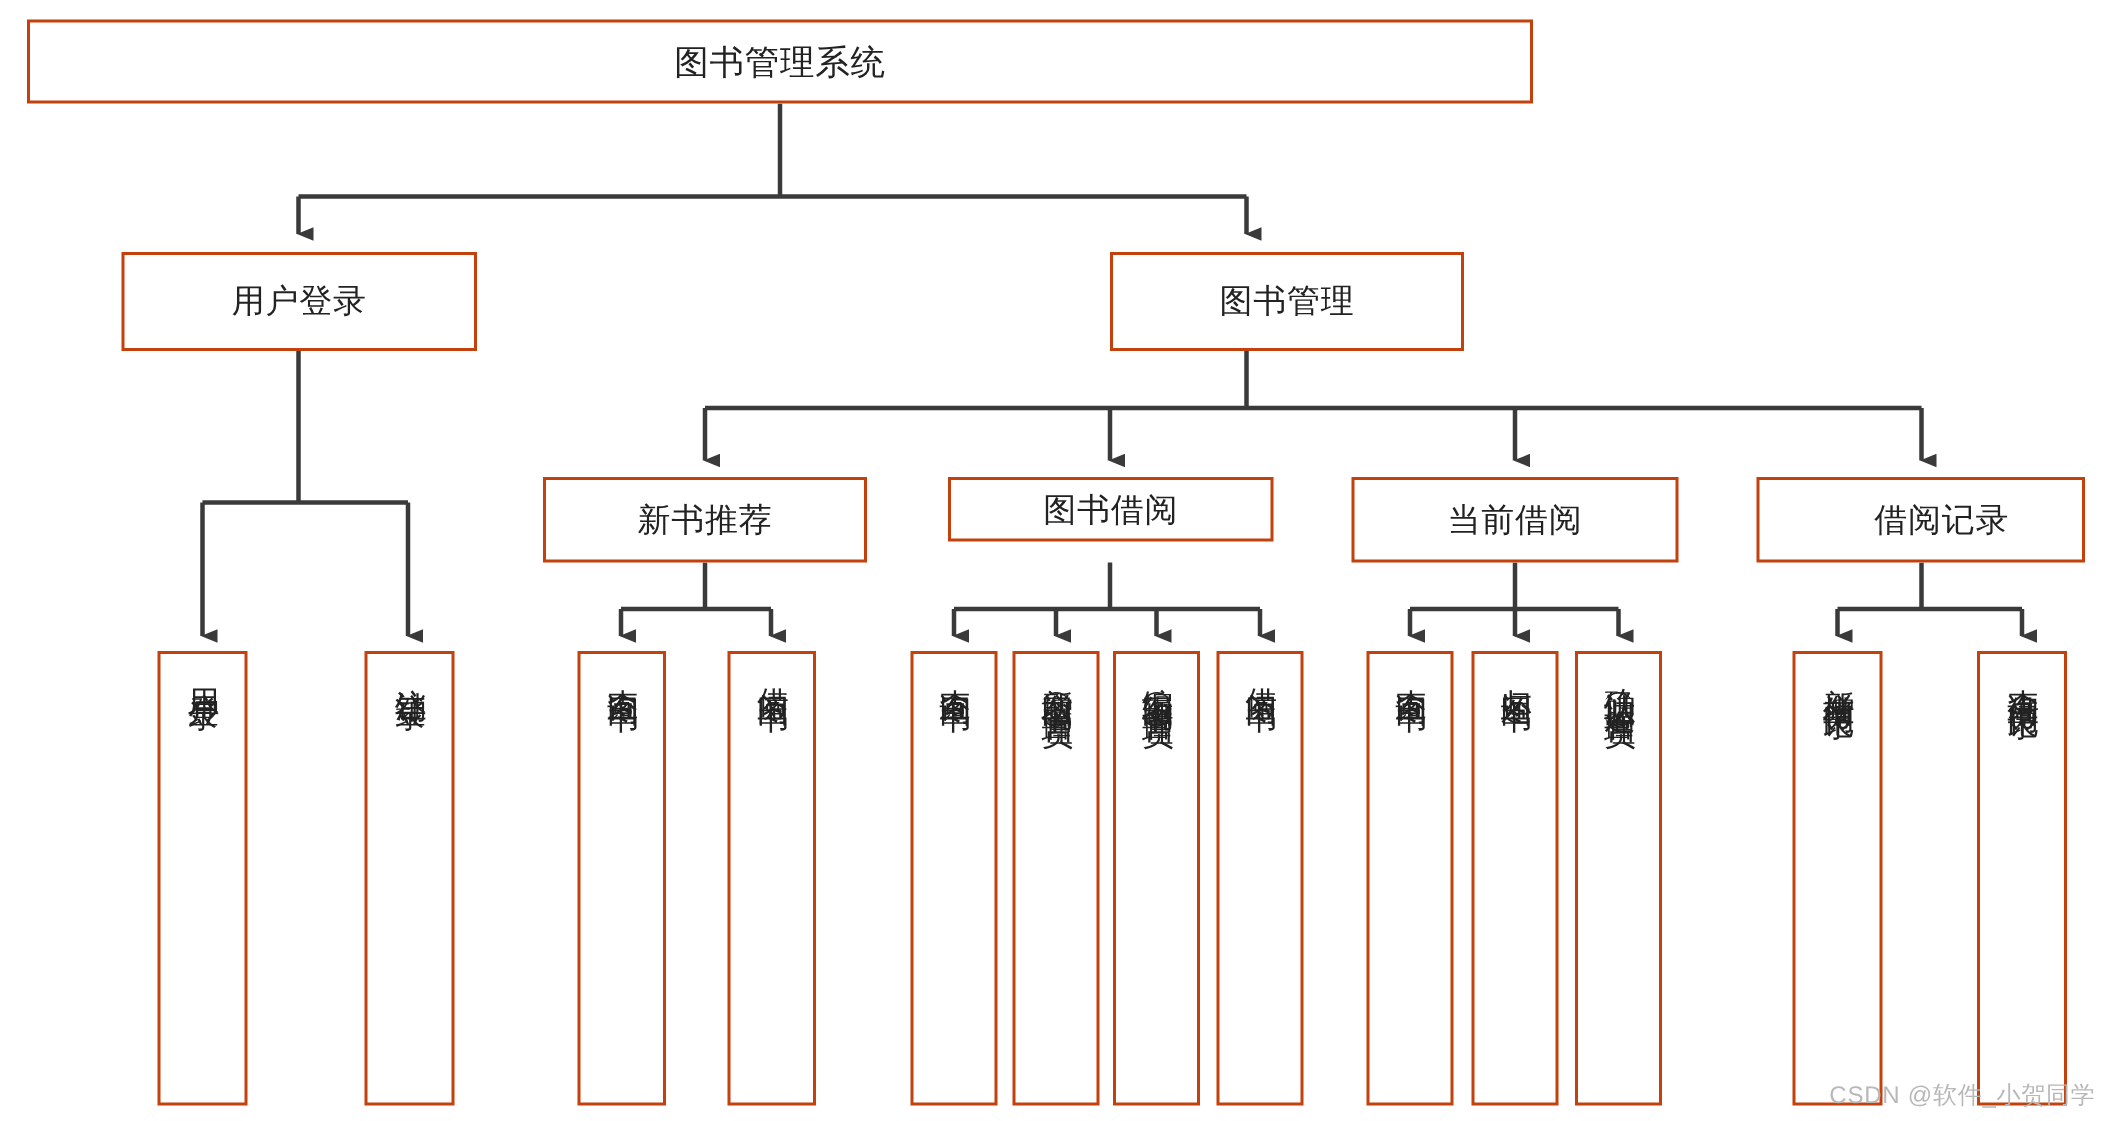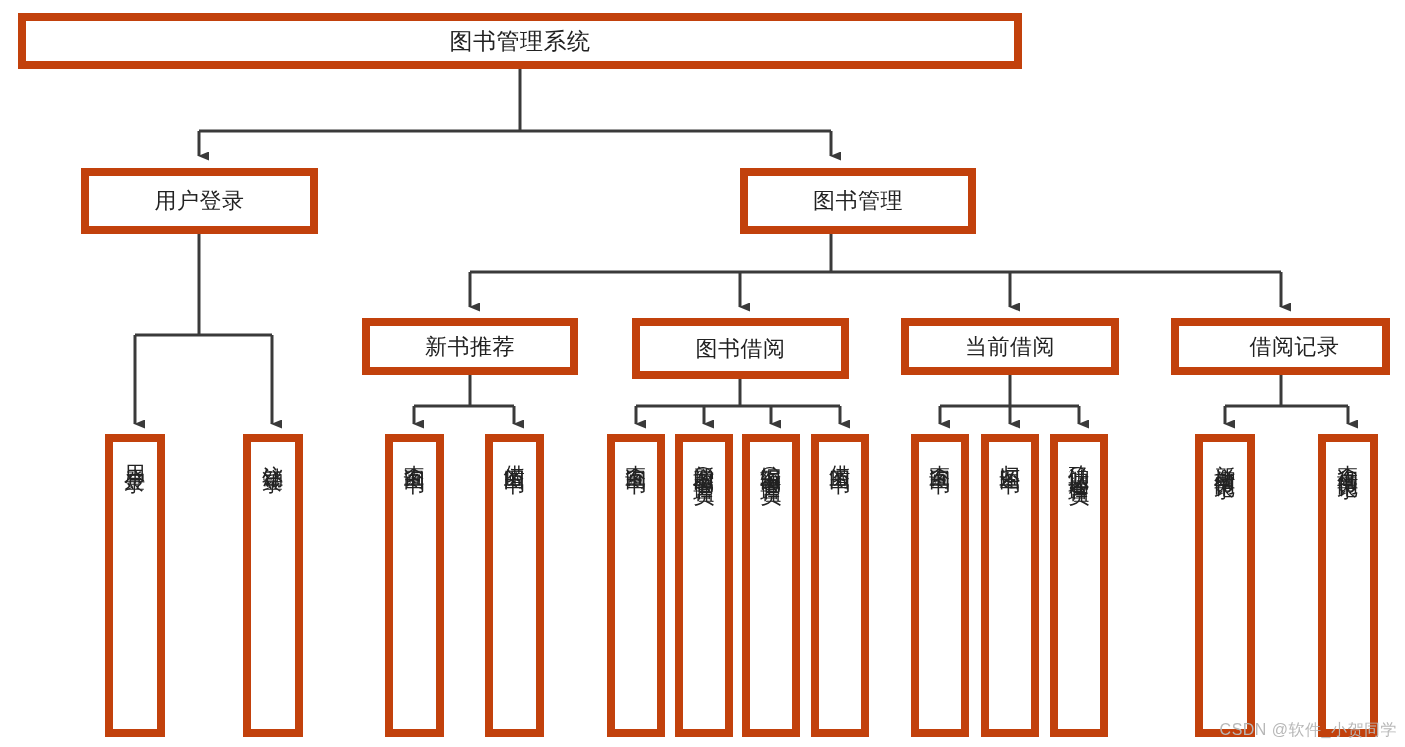--- a/index.html
+++ b/index.html
@@ -23,21 +23,21 @@
     left: 0;
     top: 0;
     width: 1405px;
     height: 747px;
     pointer-events: none;
   }
   .node {
     position: absolute;
     box-sizing: border-box;
     background: #ffffff;
-    border: 8px solid #c2410c;
+    border: 2px solid #c2410c;
     display: flex;
     align-items: center;
     justify-content: center;
     color: #1f1f1f;
     z-index: 2;
   }
   .node-label {
     display: block;
     text-align: center;
     line-height: 1.08;
@@ -139,21 +139,21 @@
   <div class="node horizontal" style="left:81px; top:168px; width:237px; height:66px;">
     <span class="node-label">用户登录</span>
   </div>
   <div class="node horizontal" style="left:712px; top:168px; width:236px; height:66px;margin-left:28px;">
     <span class="node-label">图书管理</span>
   </div>
 
   <div class="node horizontal" style="left:362px; top:318px; width:216px; height:57px;">
     <span class="node-label">新书推荐</span>
   </div>
-  <div class="node horizontal" style="left:632px; top:318px; width:217px; height:61px;">
+  <div class="node horizontal" style="left:632px; top:318px; width:217px; height:43px;">
     <span class="node-label">图书借阅</span>
   </div>
   <div class="node horizontal" style="left:901px; top:318px; width:218px; height:57px;">
     <span class="node-label">当前借阅</span>
   </div>
   <div class="node horizontal" style="left:1171px; top:318px; width:219px; height:57px;padding-left:28px;">
     <span class="node-label">借阅记录</span>
   </div>
 
   <div class="node vertical" style="left:105px; top:434px; width:60px; height:303px;">

